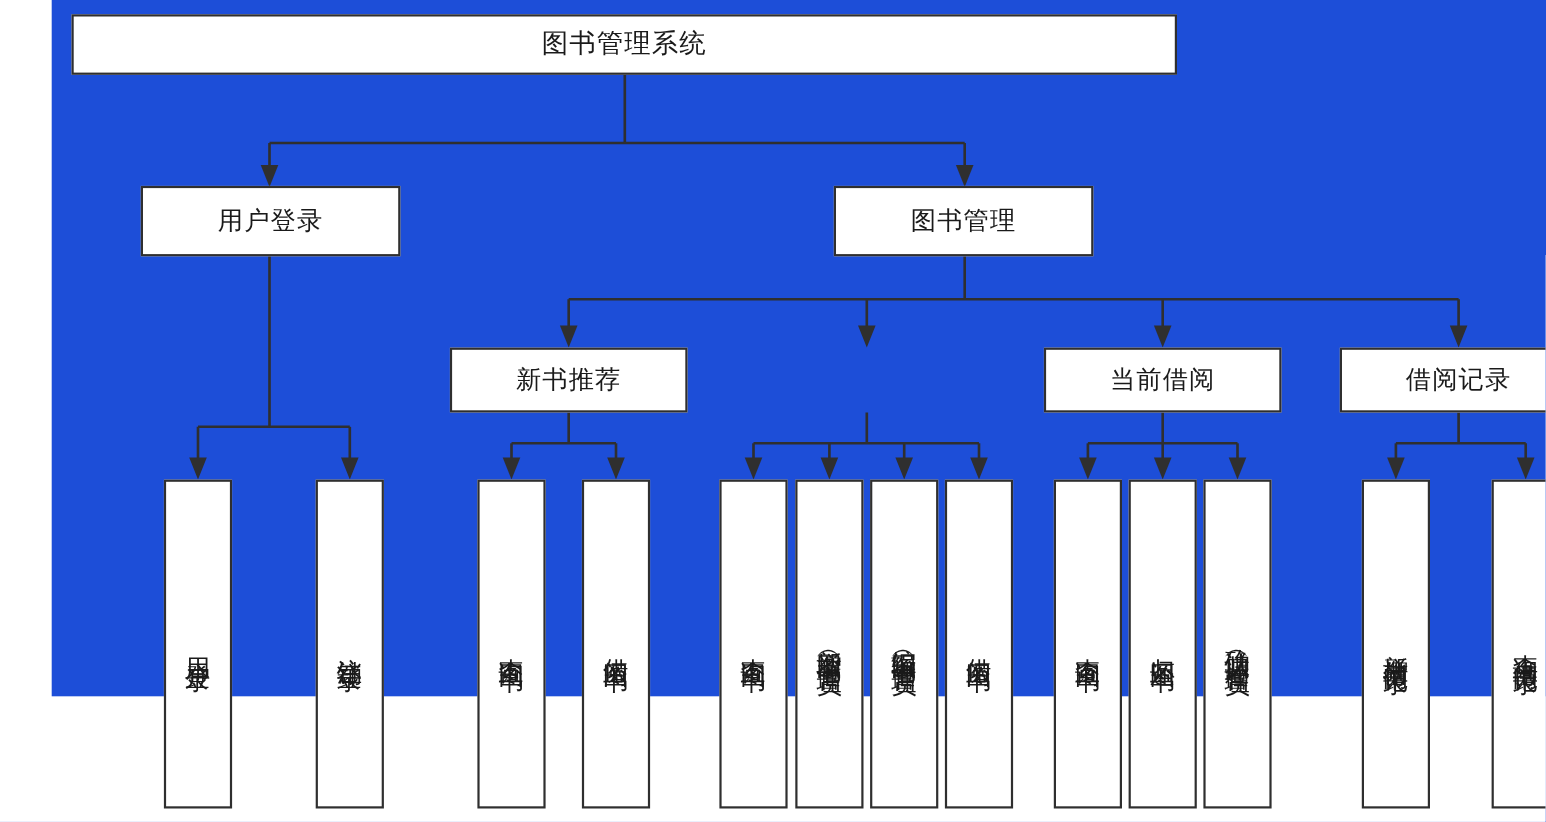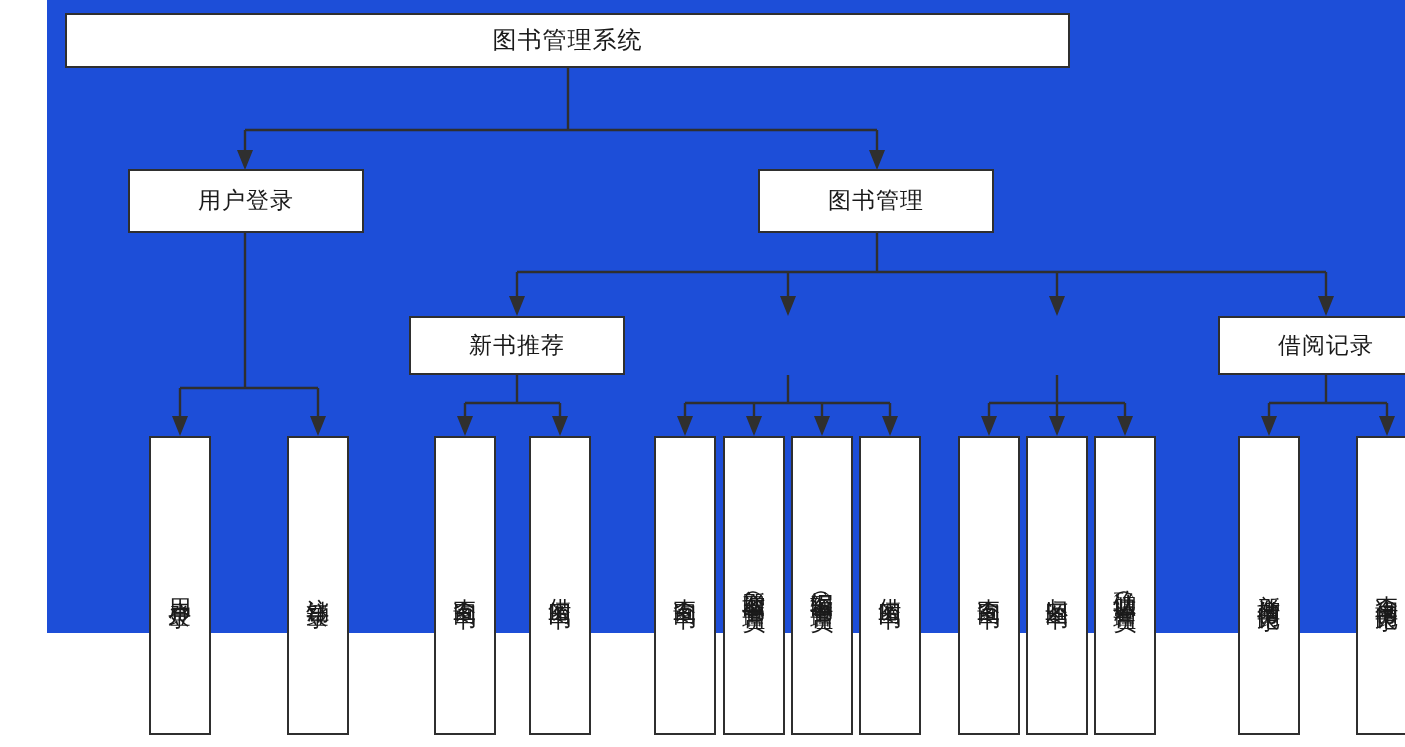--- a/index.html
+++ b/index.html
@@ -169,20 +169,23 @@
   <div class="node horiz" style="left:81px; top:169px; width:236px; height:64px;">
     <span>用户登录</span>
   </div>
   <div class="node horiz" style="left:711px; top:169px; width:236px; height:64px;">
     <span>图书管理</span>
   </div>
 
   <div class="node horiz" style="left:362px; top:316px; width:216px; height:59px;">
     <span>新书推荐</span>
   </div>
+  <div class="node horiz" style="left:902px; top:316px; width:216px; height:59px;">
+    <span>当前借阅</span>
+  </div>
   <div class="node horiz" style="left:1171px; top:316px; width:216px; height:59px;">
     <span>借阅记录</span>
   </div>
 
   <div class="node vert" style="left:102px; top:436px; width:62px; height:299px;">
     <span class="vtext">用户登录</span>
   </div>
   <div class="node vert" style="left:240px; top:436px; width:62px; height:299px;">
     <span class="vtext">注销登录</span>
   </div>

